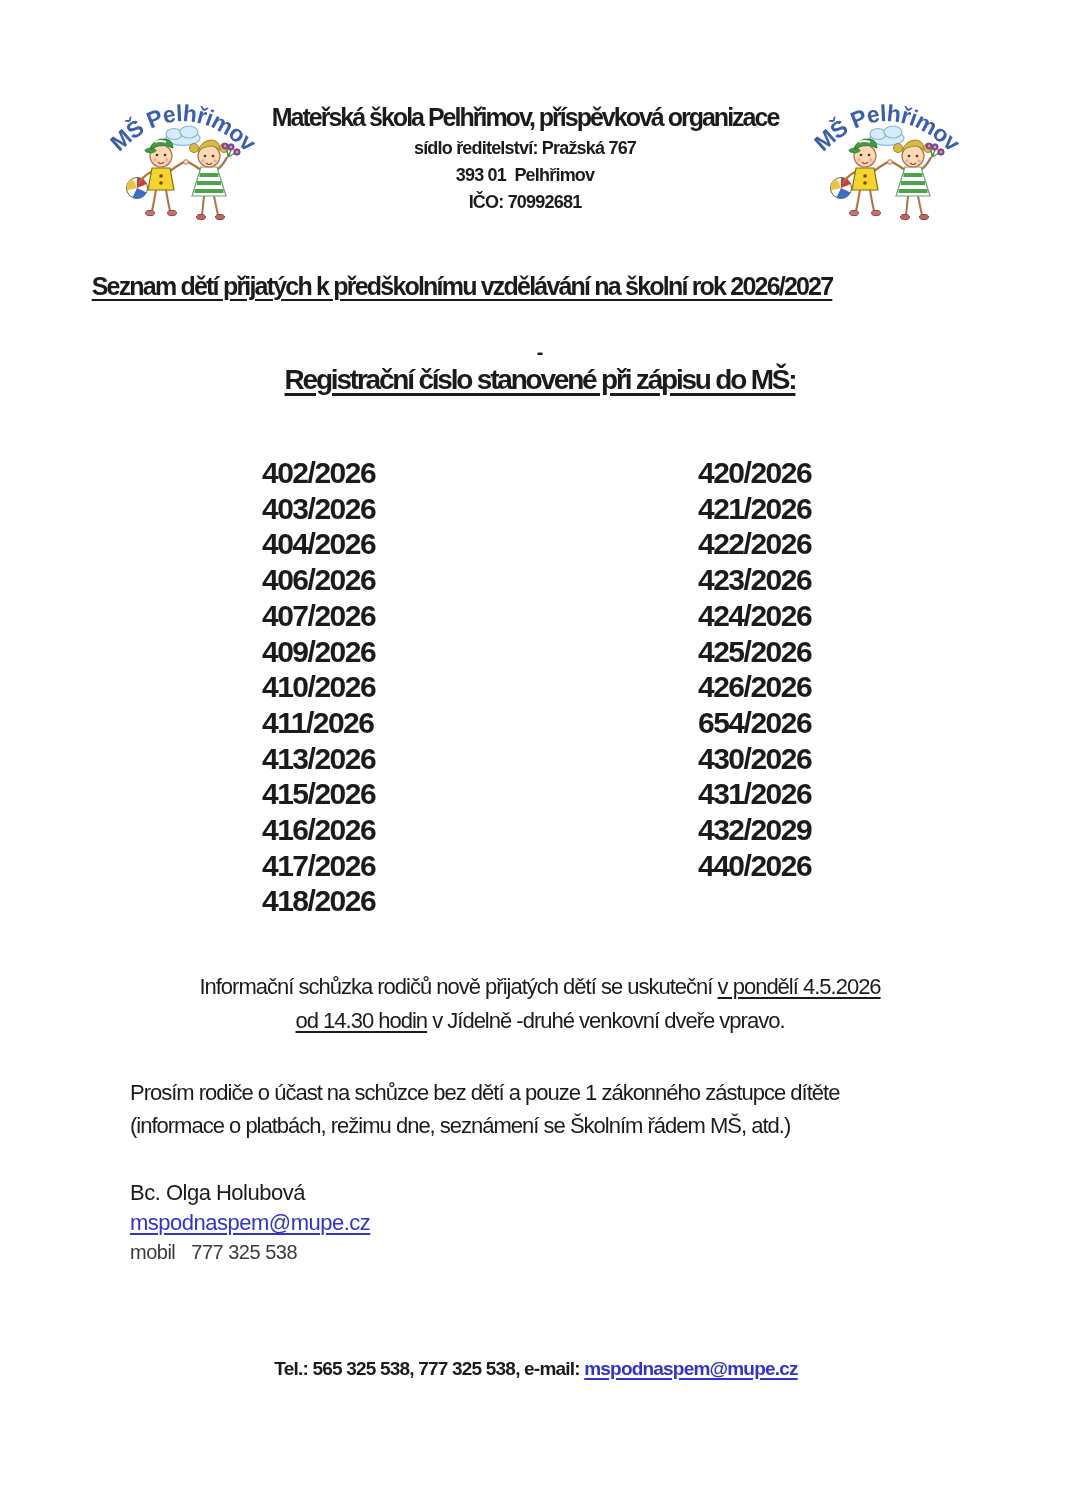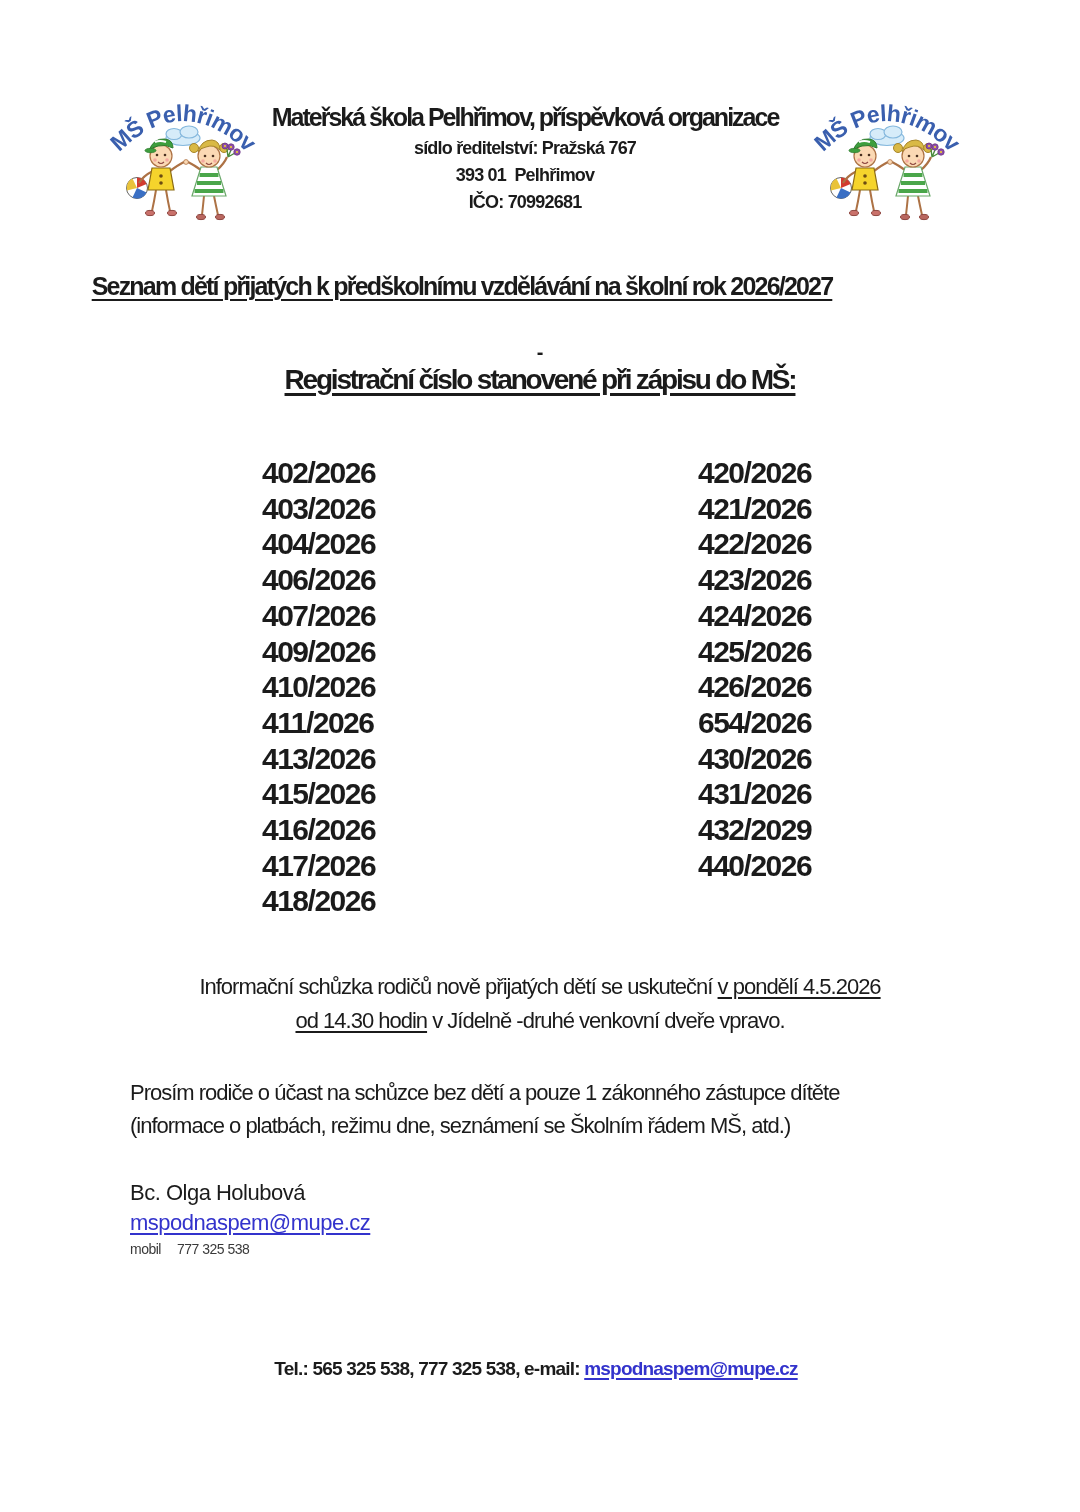--- a/index.html
+++ b/index.html
@@ -45,21 +45,21 @@
     font-size:22px; letter-spacing:-1px; line-height:33.5px; }
 
   
   .request { position:absolute; left:130px; top:1064px; width:860px;
     font-size:22px; letter-spacing:-1px; line-height:33px;margin-top:12px; }
 
   
   .sig-name   { position:absolute; left:130px; top:1180px; font-size:22px; letter-spacing:-0.5px; }
   .sig-email  { position:absolute; left:130px; top:1210px; font-size:22px; letter-spacing:-0.5px;
     color:#3333cc; text-decoration:underline; text-decoration-thickness:1.5px; text-underline-offset:3px; }
-  .sig-mobile { position:absolute; left:130px; top:1241px; font-size:14px; letter-spacing:-0.5px; color:#3a3a3a;text-align:right; }
+  .sig-mobile { position:absolute; left:130px; top:1241px; font-size:20px; letter-spacing:-0.5px; color:#3a3a3a;text-align:right; }
   .sig-mobile .mob-label { margin-right:16px; }
 
   
   .footer { position:absolute; left:0; top:1358px; width:1072px; text-align:center;
     font-size:19px; font-weight:bold; letter-spacing:-0.8px; }
   .footer-email { color:#3333cc; text-decoration:underline; text-decoration-thickness:1.5px; text-underline-offset:3px; }
 
   
   .logo svg { width:100%; height:100%; }
   .arc-text { font-family:"Liberation Sans", sans-serif; font-size:23px; font-weight:bold; fill:#3a5fae; letter-spacing:-0.5px; }

